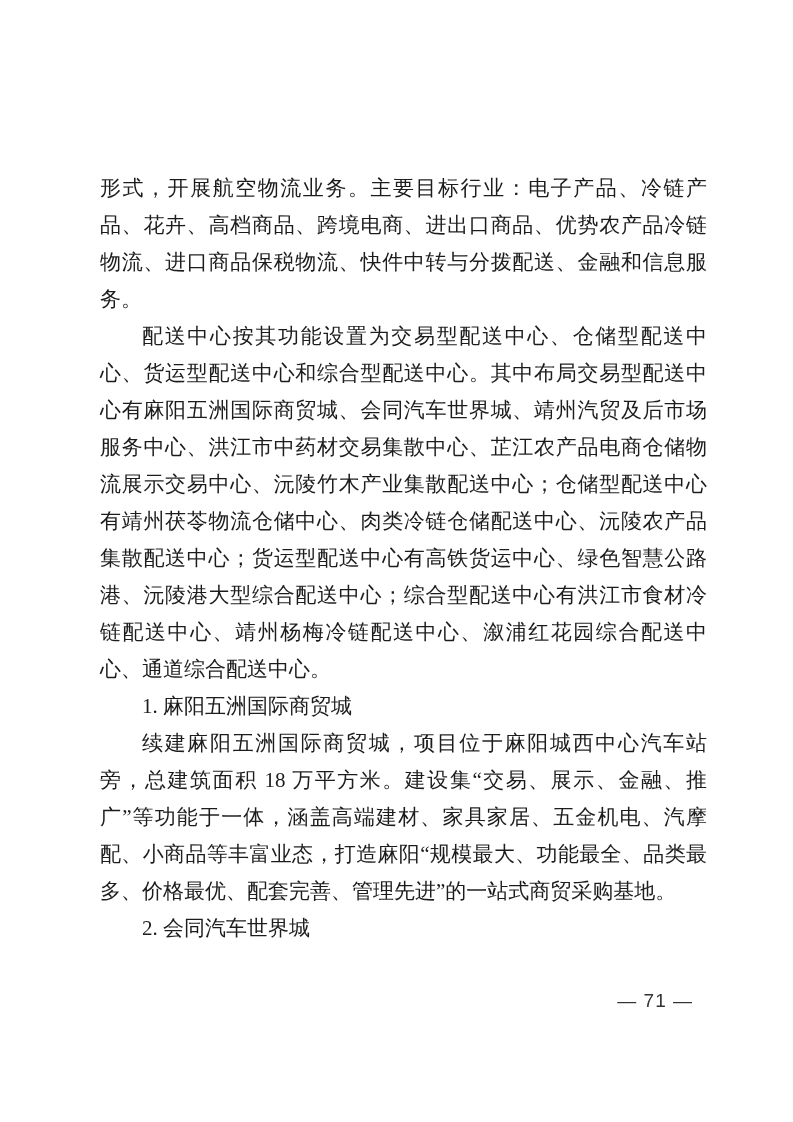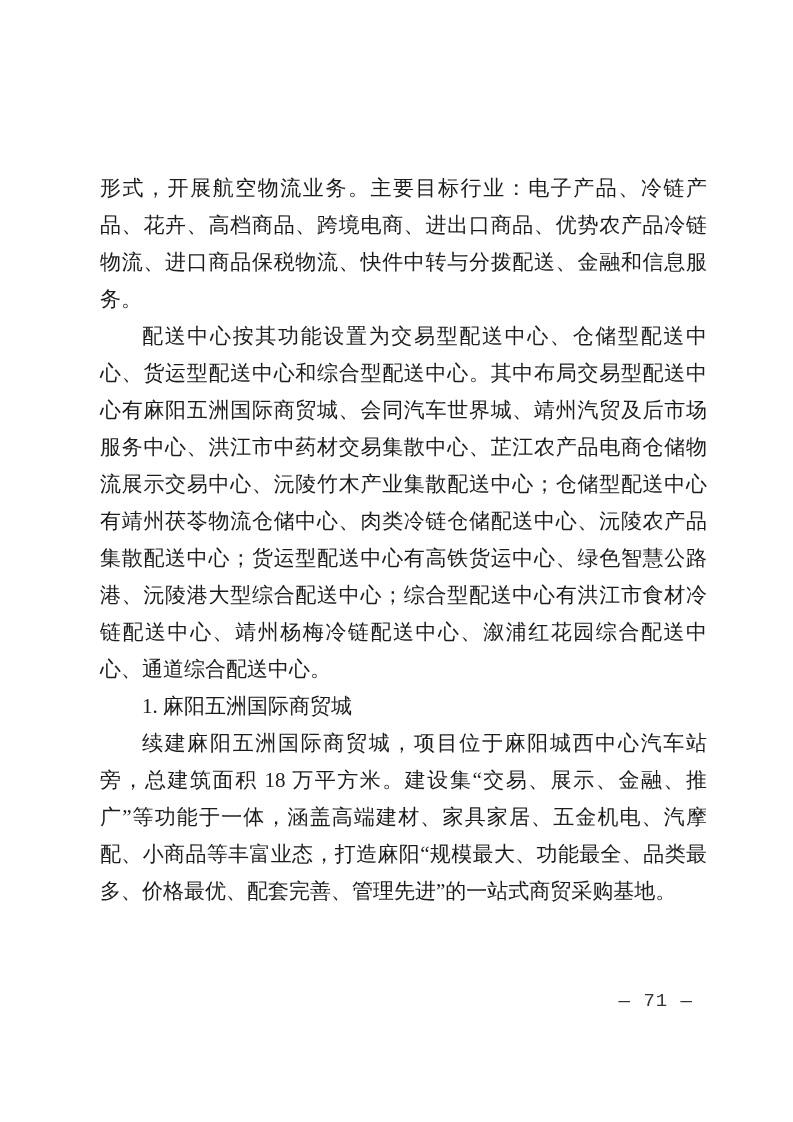--- a/index.html
+++ b/index.html
@@ -32,30 +32,31 @@
   .para.indent { text-indent: 2em; }
   .para.heading { text-indent: 2em; }
   .para.numbered { text-indent: 2em; }
   .page-number {
     position: absolute;
     top: 990px;
     right: 100px;
     font-size: 19px;
     color: #333333;
     letter-spacing: 1px;
-    font-family: Liberation Mono, monospace;
+    font-family: Liberation Sans, sans-serif;
   }
 </style>
 </head>
 <body>
 
 <div class="page">
 
   <div class="text-block">
     <p class="para">形式，开展航空物流业务。主要目标行业：电子产品、冷链产品、花卉、高档商品、跨境电商、进出口商品、优势农产品冷链物流、进口商品保税物流、快件中转与分拨配送、金融和信息服务。</p>
     <p class="para indent">配送中心按其功能设置为交易型配送中心、仓储型配送中心、货运型配送中心和综合型配送中心。其中布局交易型配送中心有麻阳五洲国际商贸城、会同汽车世界城、靖州汽贸及后市场服务中心、洪江市中药材交易集散中心、芷江农产品电商仓储物流展示交易中心、沅陵竹木产业集散配送中心；仓储型配送中心有靖州茯苓物流仓储中心、肉类冷链仓储配送中心、沅陵农产品集散配送中心；货运型配送中心有高铁货运中心、绿色智慧公路港、沅陵港大型综合配送中心；综合型配送中心有洪江市食材冷链配送中心、靖州杨梅冷链配送中心、溆浦红花园综合配送中心、通道综合配送中心。</p>
     <p class="para numbered">1. 麻阳五洲国际商贸城</p>
     <p class="para indent">续建麻阳五洲国际商贸城，项目位于麻阳城西中心汽车站旁，总建筑面积 18 万平方米。建设集“交易、展示、金融、推广”等功能于一体，涵盖高端建材、家具家居、五金机电、汽摩配、小商品等丰富业态，打造麻阳“规模最大、功能最全、品类最多、价格最优、配套完善、管理先进”的一站式商贸采购基地。</p>
+    <p class="para numbered">2. 会同汽车世界城</p>
   </div>
 
   <div class="page-number">— 71 —</div>
 
 </div>
 
 </body></html>

